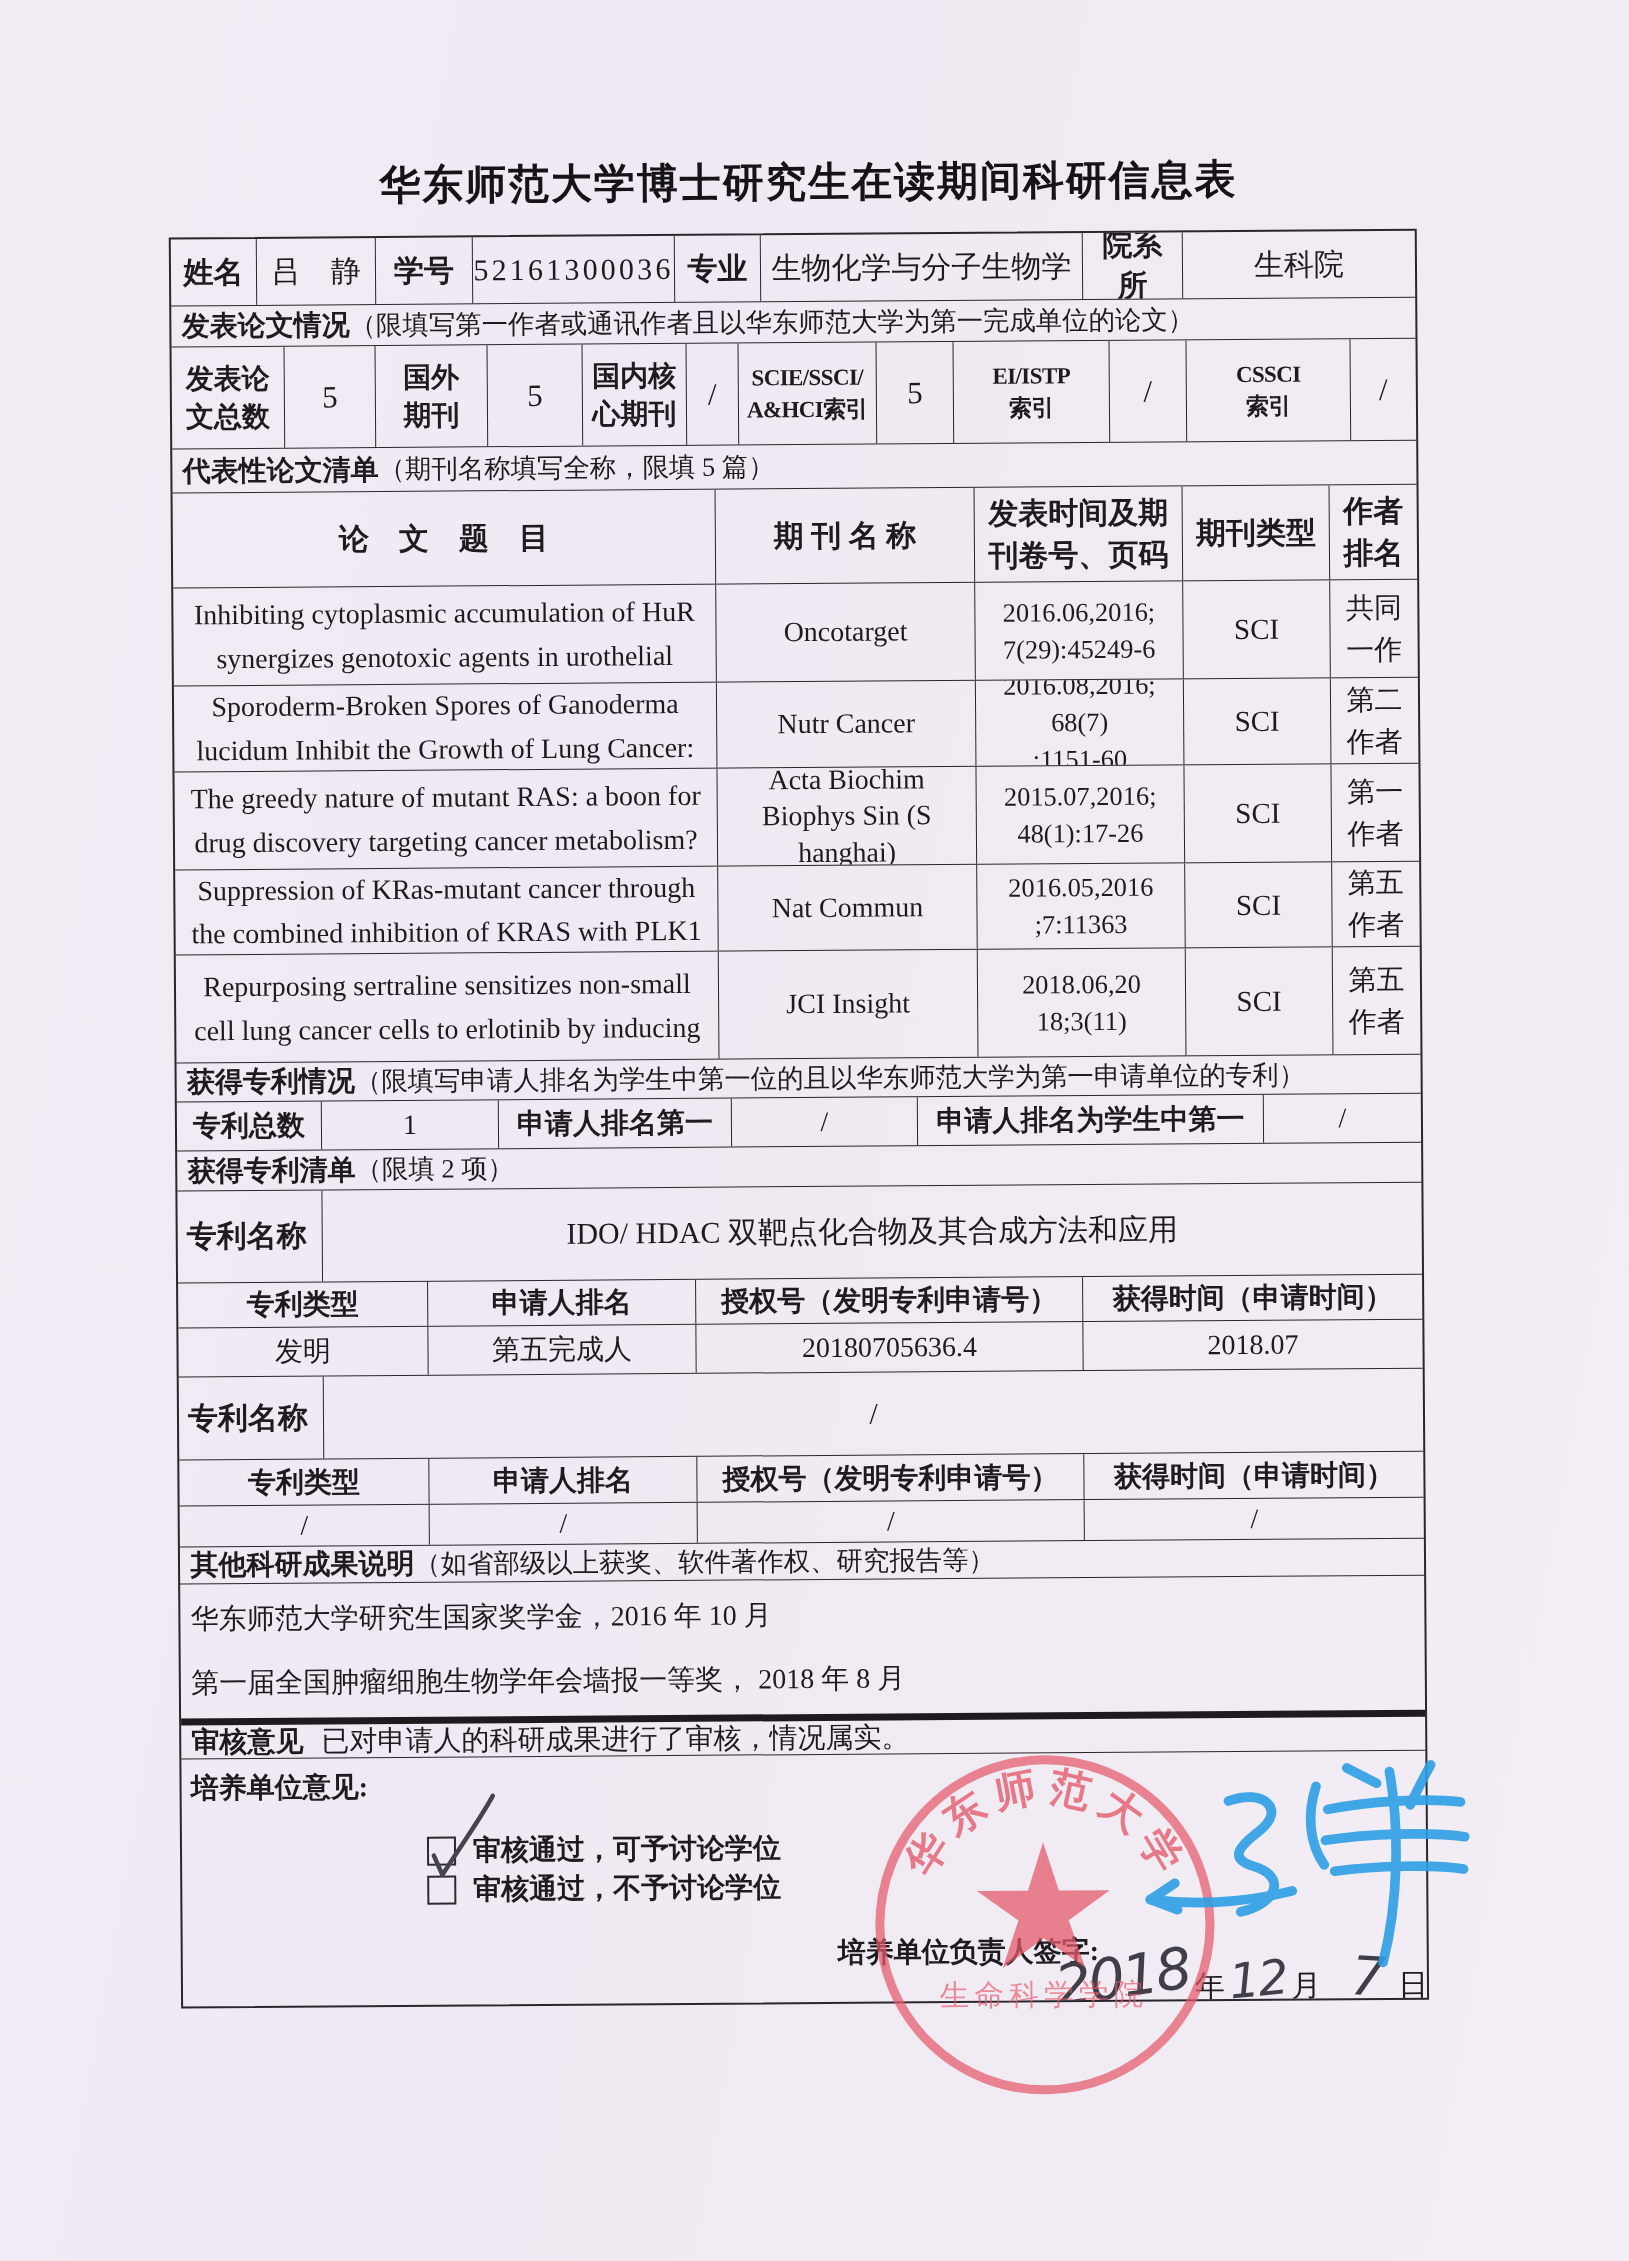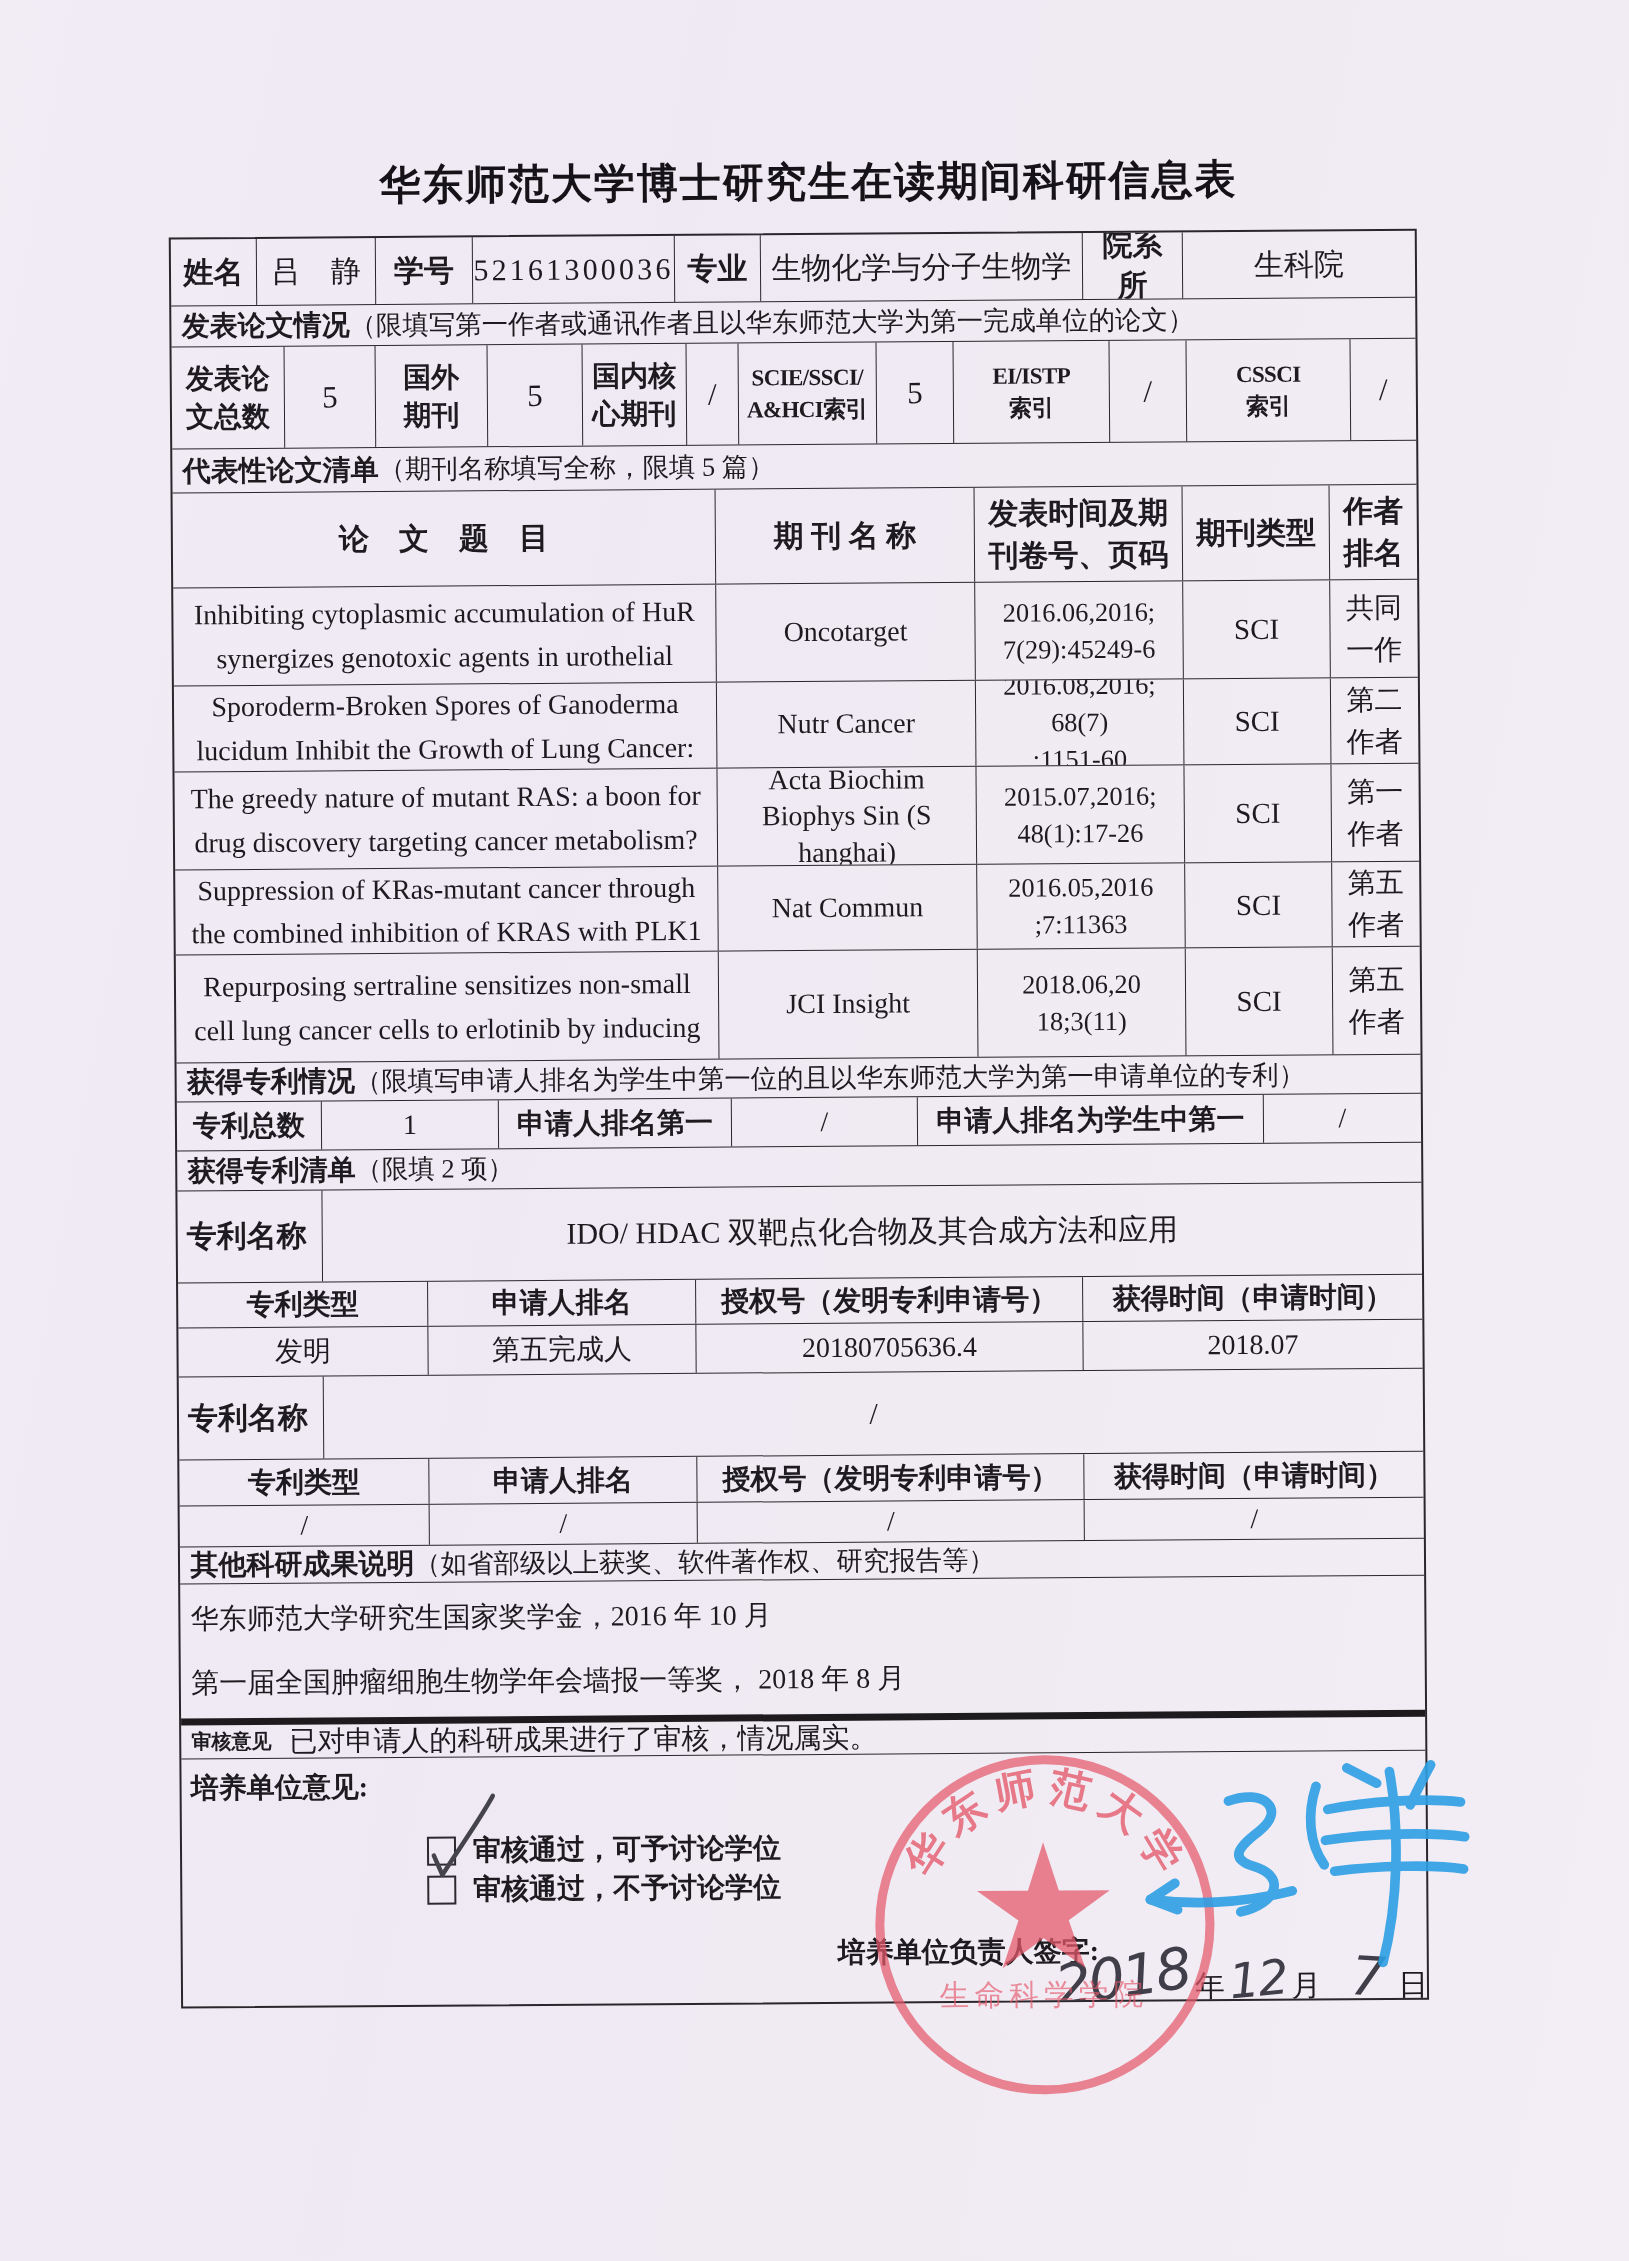--- a/index.html
+++ b/index.html
@@ -72,21 +72,21 @@
   .r-pth .cell, .r-pth2 .cell { font-weight:bold; font-size:28px; }
   .r-ptr1 { height:49px; } .r-ptr2 { height:41px; }
   .r-ptr1 .cell, .r-ptr2 .cell { font-size:28px; }
 
   .r-awards { height:135px; grid-template-columns:1fr; }
   .r-awards .cell { flex-direction:column; align-items:flex-start; justify-content:center; text-align:left; padding-left:10.3px; gap:26px; }
   .award-line { font-size:28px; }
 
   .r-review { height:40px; border-top:7.7px solid #1e1b1e; grid-template-columns:1fr; }
   .r-review .cell { justify-content:flex-start; text-align:left; padding-left:10.3px; gap:18px; }
-  .review-lb { font-weight:bold; font-size:20px; }
+  .review-lb { font-weight:bold; font-size:28px; }
   .review-tx { font-size:28px; }
 
   .r-approval { height:248px; grid-template-columns:1fr; }
   .r-approval .cell { display:block; position:relative; padding:0; }
   .unit-label { position:absolute; left:9px; top:10.3px; font-size:28px; font-weight:bold; }
   .opt { position:absolute; left:245px; display:flex; align-items:center; gap:17px; }
   .opt1 { top:74px; } .opt2 { top:113px; }
   .cbx { width:29px; height:29px; border:2.6px solid #2c2a2e; display:inline-block; background:transparent; }
   .opt-label { font-size:28px; font-weight:bold; }
   .sign-label { position:absolute; left:655px; top:179px; font-size:28px; font-weight:bold; }

